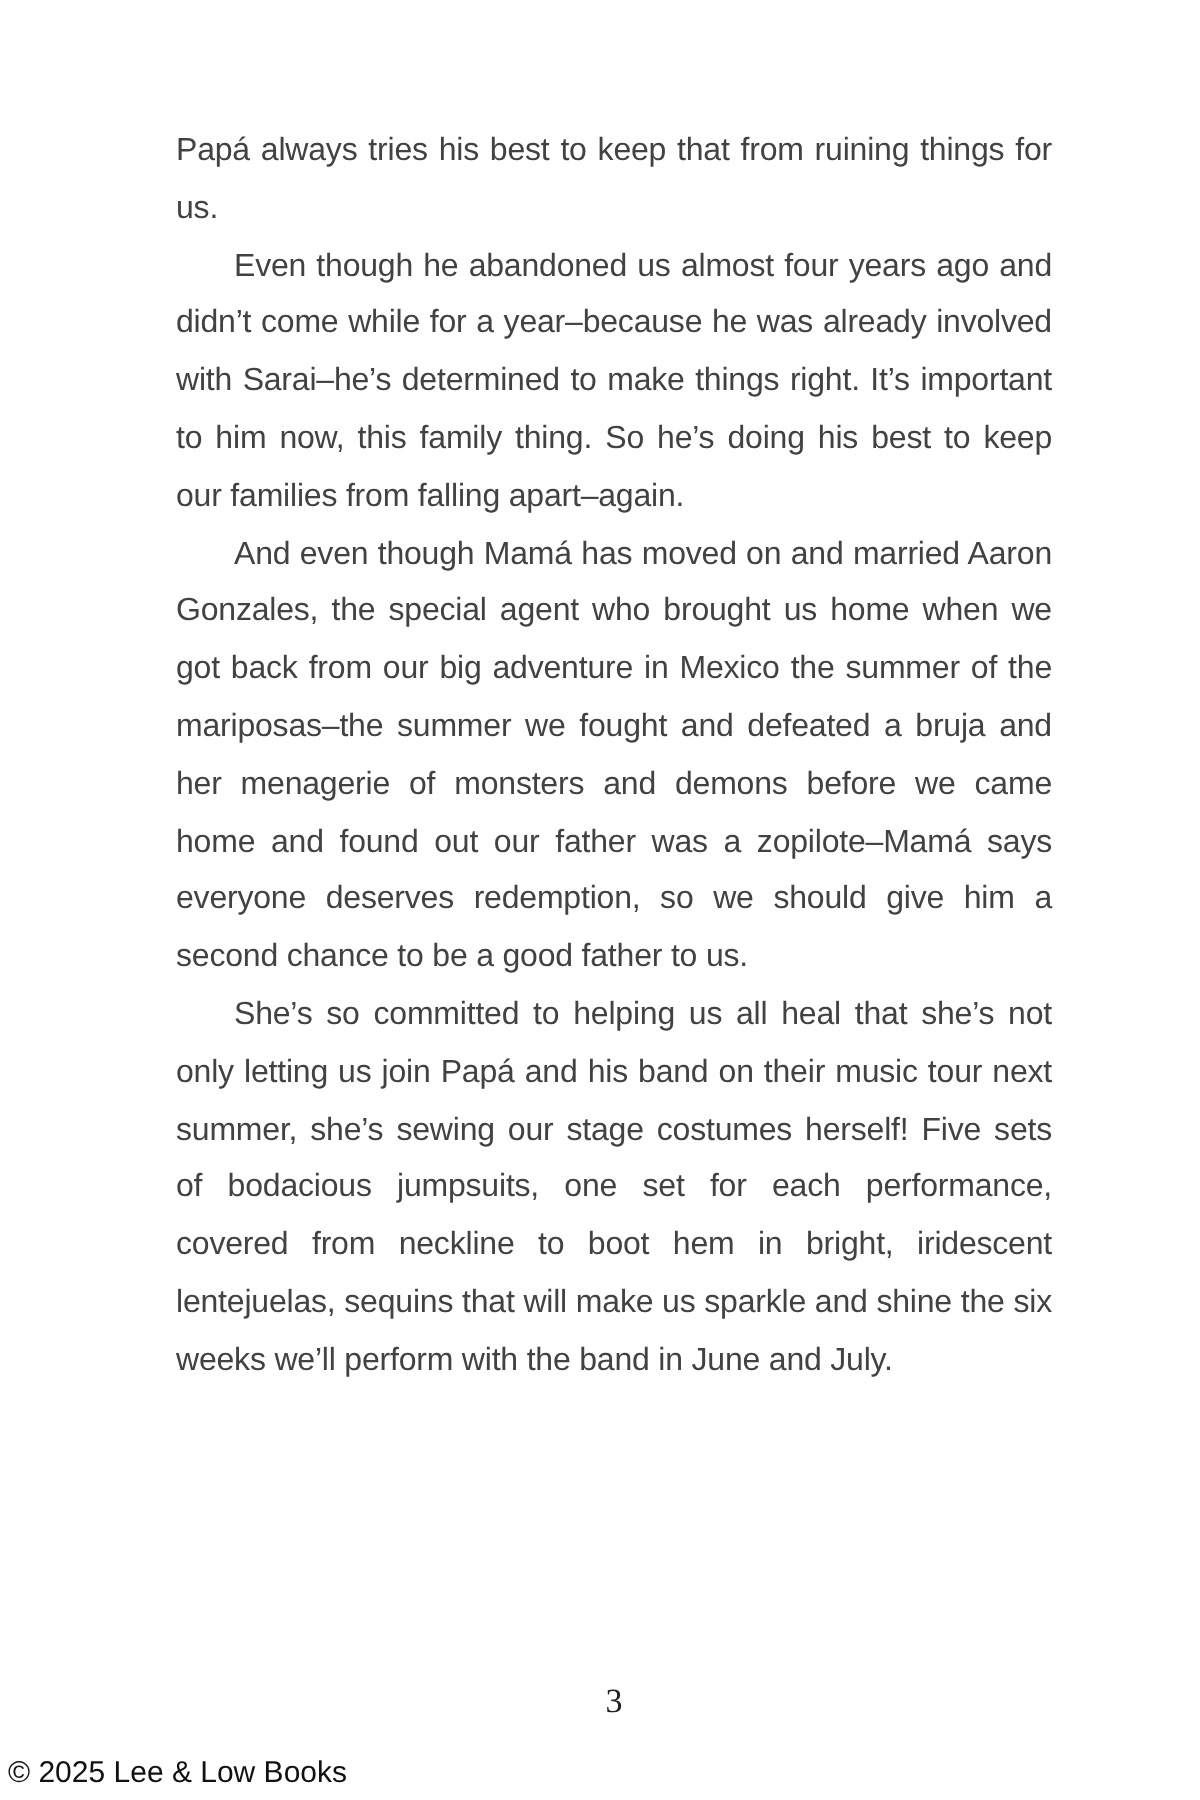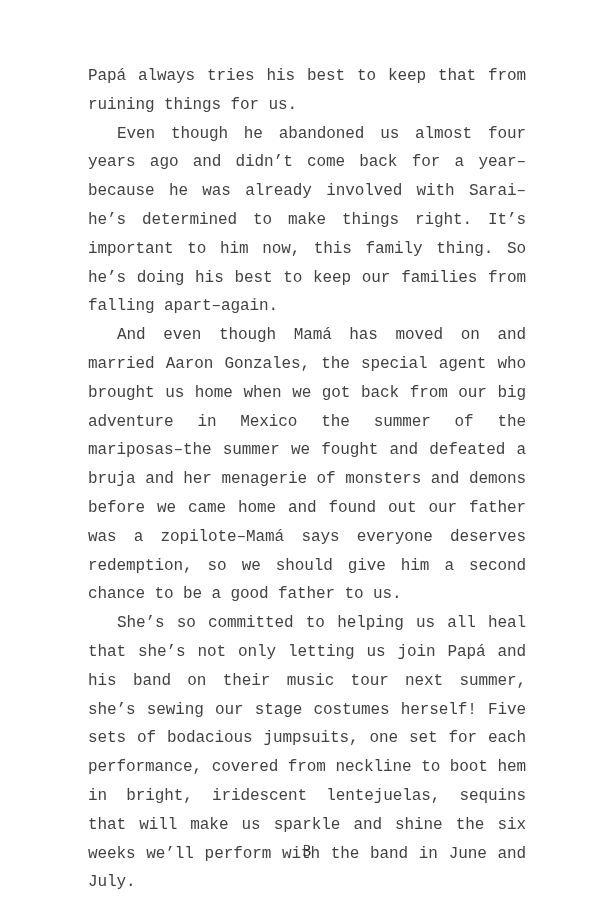--- a/index.html
+++ b/index.html
@@ -32,21 +32,20 @@
     font-size: 16px;
     letter-spacing: -0.1px;
     line-height: 28.8px;
     color: var(--body_text);
     text-align: justify;
   }
   .body-text p {
     margin: 0;
     padding: 0;
     text-indent: 29px;
-    font-family: Liberation Mono, monospace;
   }
   .body-text p:first-child {
     text-indent: 0;
   }
   .page-number {
     position: absolute;
     left: 88px;
     width: 438px;
     top: 841px;
     text-align: center;
@@ -63,21 +62,22 @@
     color: var(--copyright_text);
   }
 </style>
 </head>
 <body>
 
 <div class="page">
 
   <div class="body-text">
     <p>Papá always tries his best to keep that from ruining things for us.</p>
-    <p>Even though he abandoned us almost four years ago and didn’t come back for a year–because he was already involved with Sarai–he’s determined to make things right. It’s important to him now, this family thing. So he’s doing his best to keep our families from falling apart–again.</p>
+    <p>Even though he abandoned us almost four years ago and didn’t come while for a year–because he was already involved with Sarai–he’s determined to make things right. It’s important to him now, this family thing. So he’s doing his best to keep our families from falling apart–again.</p>
     <p>And even though Mamá has moved on and married Aaron Gonzales, the special agent who brought us home when we got back from our big adventure in Mexico the summer of the mariposas–the summer we fought and defeated a bruja and her menagerie of monsters and demons before we came home and found out our father was a zopilote–Mamá says everyone deserves redemption, so we should give him a second chance to be a good father to us.</p>
     <p>She’s so committed to helping us all heal that she’s not only letting us join Papá and his band on their music tour next summer, she’s sewing our stage costumes herself! Five sets of bodacious jumpsuits, one set for each performance, covered from neckline to boot hem in bright, iridescent lentejuelas, sequins that will make us sparkle and shine the six weeks we’ll perform with the band in June and July.</p>
   </div>
 
   <div class="page-number">3</div>
 
+  <div class="copyright">© 2025 Lee &amp; Low Books</div>
 
 </div>
 
 </body></html>

